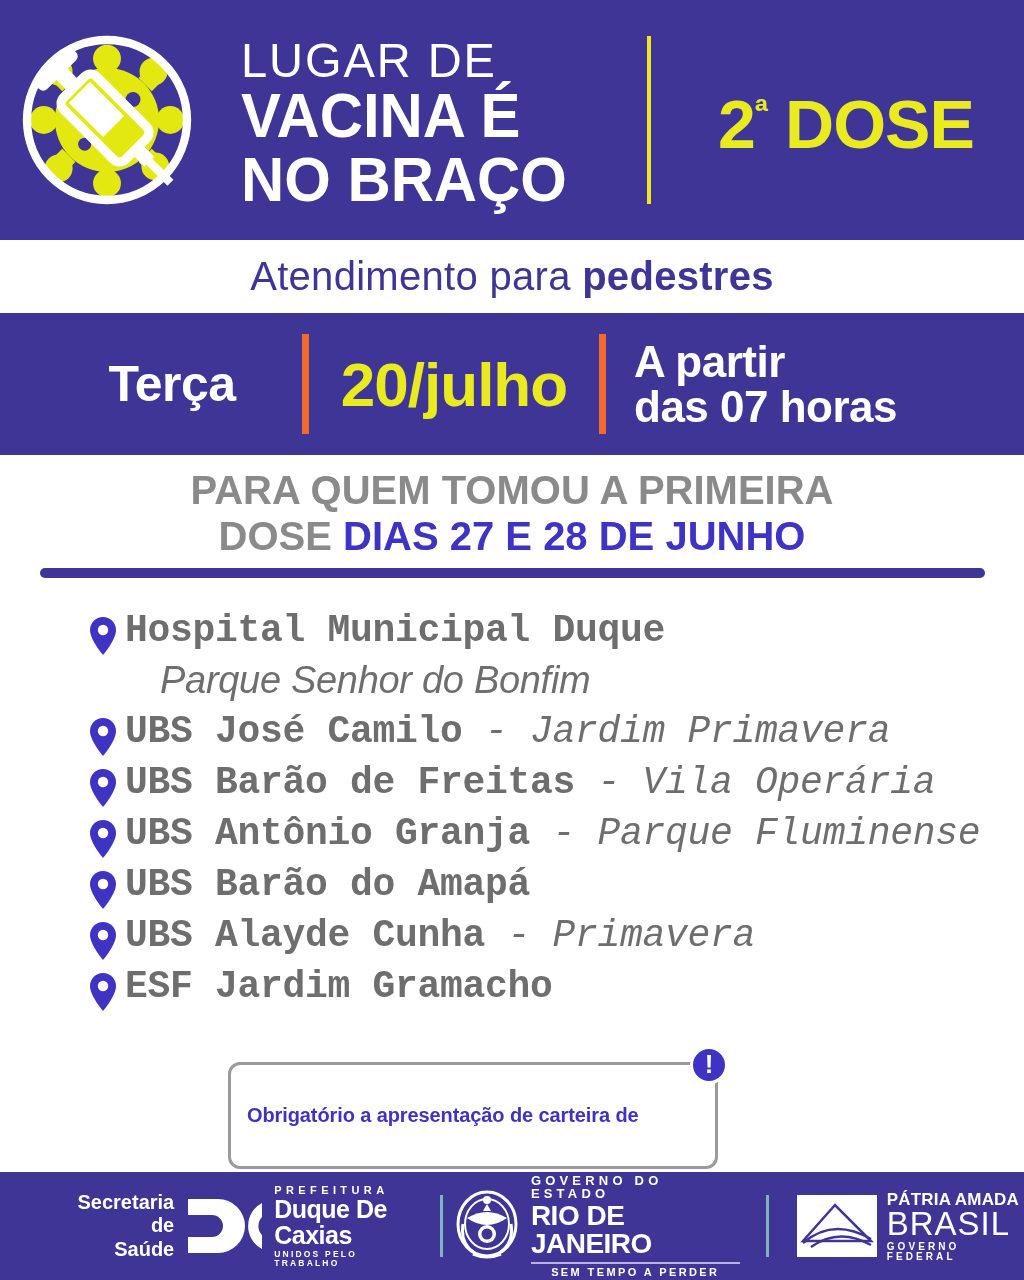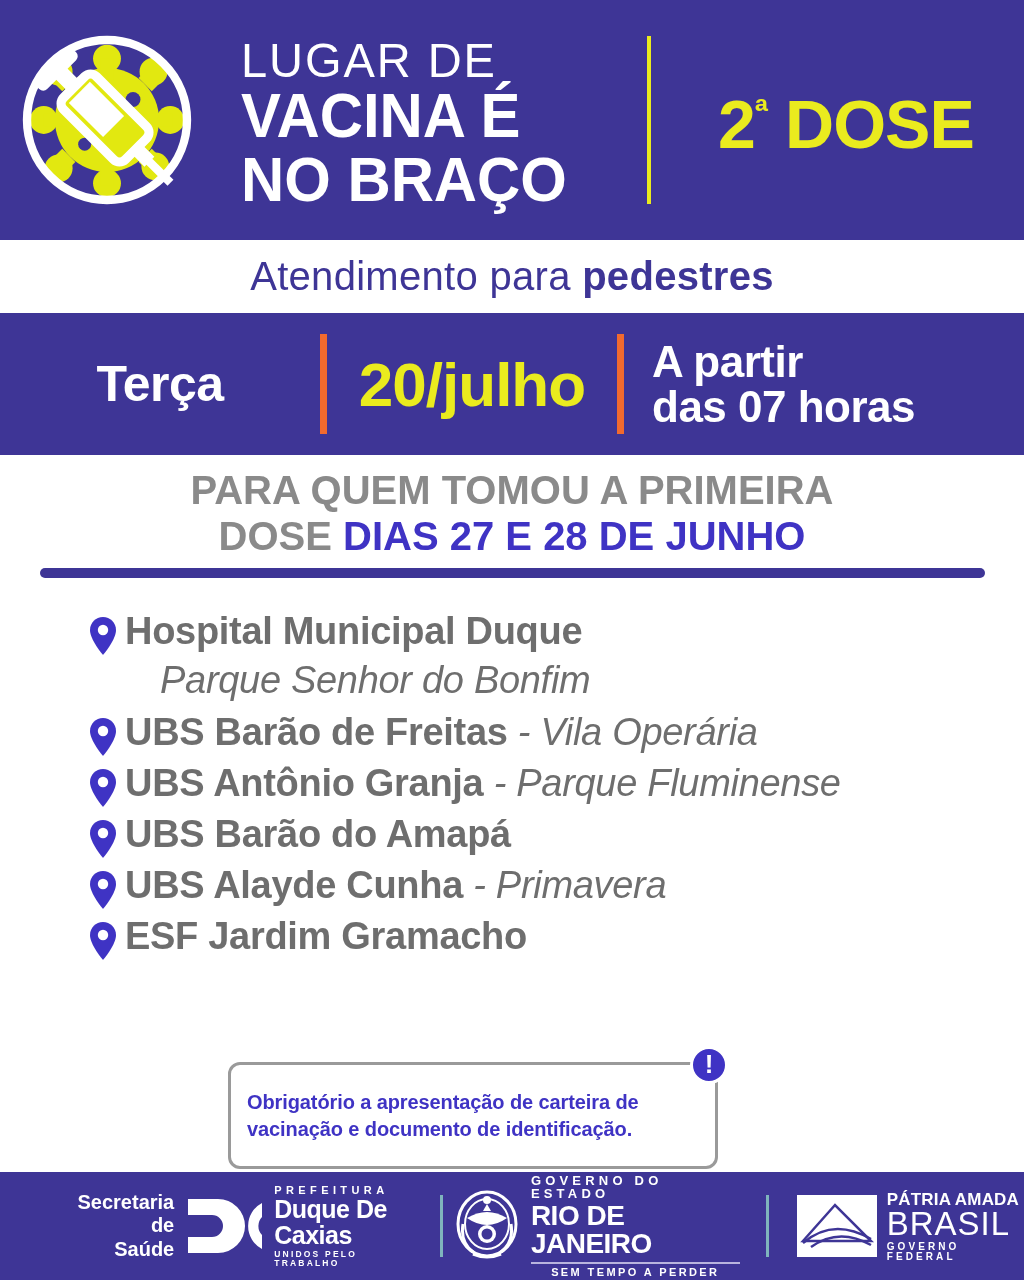--- a/index.html
+++ b/index.html
@@ -121,26 +121,27 @@
   
   .date-band {
     position: absolute;
     left: 0; top: 313px;
     width: 1024px; height: 142px;
     background: #3e3596;
     display: flex;
     align-items: center;
   }
   .date-weekday {
-    width: 320px;
+    width: 260px;
     text-align: center;
     font-size: 50px;
     font-weight: 700;
     color: #ffffff;
     letter-spacing: -0.5px;
+    margin-left: 42px;
   }
   .date-sep {
     width: 7px; height: 100px;
     background: #f26a2e;
     flex: 0 0 auto;
   }
   .date-value {
     width: 290px;
     text-align: center;
     font-size: 62px;
@@ -199,20 +200,21 @@
     margin-top: 11px;
     margin-right: 9px;
   }
   .loc-text {
     font-size: 38px;
     line-height: 1.32;
     color: #6e6e6e;
     font-weight: 700;
     letter-spacing: -0.3px;
     white-space: nowrap;
+    font-family: Liberation Mono, monospace;
   }
   .loc-text .hood {
     font-weight: 400;
     font-style: italic;
   }
   .loc-sub {
     font-size: 38px;
     line-height: 1.30;
     color: #6e6e6e;
     font-weight: 400;
@@ -446,20 +448,27 @@
       <svg class="pin" viewBox="0 0 26 38">
           <path d="M13 0C5.8 0 0 5.8 0 13c0 9.8 13 25 13 25s13-15.2 13-25C26 5.8 20.2 0 13 0z" fill="#3f33c4"></path>
           <circle cx="13" cy="13" r="5.2" fill="#ffffff"></circle>
         </svg>
       <div>
         <div class="loc-text"><span>Hospital Municipal Duque</span><span class="hood"></span></div>
         <div class="loc-sub">Parque Senhor do Bonfim</div>
       </div>
     </div>
 
+    <div class="loc-row">
+      <svg class="pin" viewBox="0 0 26 38">
+          <path d="M13 0C5.8 0 0 5.8 0 13c0 9.8 13 25 13 25s13-15.2 13-25C26 5.8 20.2 0 13 0z" fill="#3f33c4"></path>
+          <circle cx="13" cy="13" r="5.2" fill="#ffffff"></circle>
+        </svg>
+      <div class="loc-text"><span>UBS José Camilo</span><span class="hood"> - Jardim Primavera</span></div>
+    </div>
 
     <div class="loc-row">
       <svg class="pin" viewBox="0 0 26 38">
           <path d="M13 0C5.8 0 0 5.8 0 13c0 9.8 13 25 13 25s13-15.2 13-25C26 5.8 20.2 0 13 0z" fill="#3f33c4"></path>
           <circle cx="13" cy="13" r="5.2" fill="#ffffff"></circle>
         </svg>
       <div class="loc-text"><span>UBS Barão de Freitas</span><span class="hood"> - Vila Operária</span></div>
     </div>
 
     <div class="loc-row">
@@ -493,21 +502,20 @@
         </svg>
       <div class="loc-text"><span>ESF Jardim Gramacho</span><span class="hood"></span></div>
     </div>
 
   </div>
 
   <div class="note-wrap">
     <div class="note-box">
       <div class="note-text">
         <div>Obrigatório a apresentação de carteira de</div>
-        <div>vacinação e documento de identificação.</div>
       </div>
     </div>
     <div class="note-badge">
       <span>!</span>
     </div>
   </div>
 
   <div class="footer">
 
     <div class="fb1">

